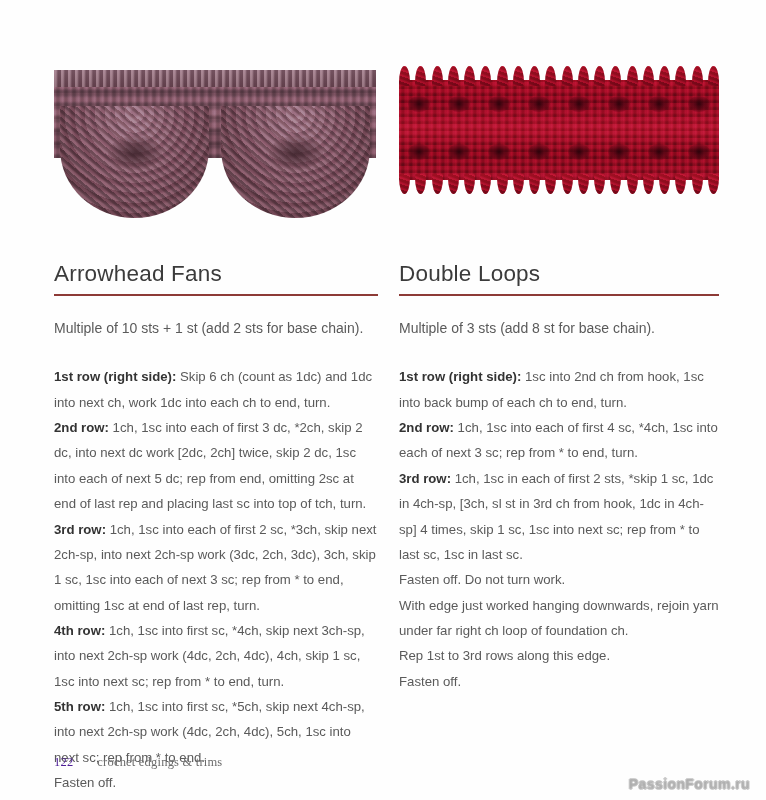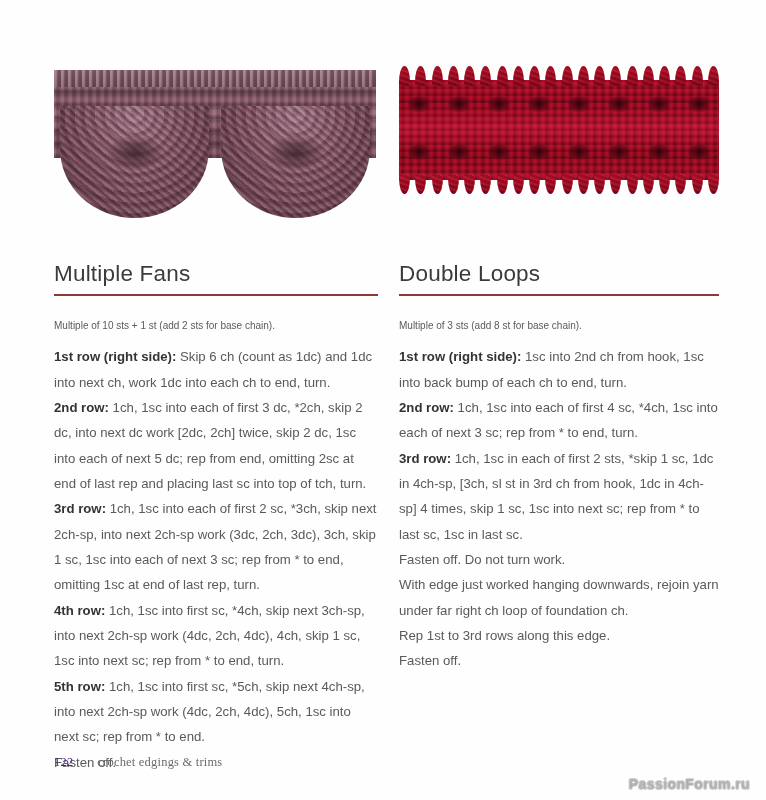--- a/index.html
+++ b/index.html
@@ -195,24 +195,24 @@
   }
   .rule {
     height: 2px;
     background: #8d3a36;
     margin: 0 0 22px 0;
   }
   .col-left .rule  { width: 324px; }
   .col-right .rule { width: 320px; }
 
   .intro {
-    font-size: 10px;
+    font-size: 14px;
     line-height: 1.55;
     color: #5a5a5a;
-    margin: 0 0 11px 0;
+    margin: 0 0 25px 0;
   }
   .para {
     font-size: 13.2px;
     line-height: 1.92;
     color: #5a5a5a;
     margin: 0;
     text-align: left;
   }
   .para b, .para strong {
     font-weight: 700;
@@ -330,21 +330,21 @@
       <div class="picot"></div>
         <div class="picot"></div>
       <div class="picot"></div>
         <div class="picot"></div>
       <div class="picot"></div>
         <div class="picot"></div>
     </div>
   </div>
 
   <div class="col col-left">
-    <h2 class="heading">Multiple Fans</h2>
+    <h2 class="heading">Arrowhead Fans</h2>
     <div class="rule"></div>
     <p class="intro">Multiple of 10 sts + 1 st (add 2 sts for base chain).</p>
     <div class="para">
       <span style="display: block;"><b>1st row (right side):</b><span> Skip 6 ch (count as 1dc) and 1dc into next ch, work 1dc into each ch to end, turn.</span></span>
       <span style="display: block;"><b>2nd row:</b><span> 1ch, 1sc into each of first 3 dc, *2ch, skip 2 dc, into next dc work [2dc, 2ch] twice, skip 2 dc, 1sc into each of next 5 dc; rep from end, omitting 2sc at end of last rep and placing last sc into top of tch, turn.</span></span>
       <span style="display: block;"><b>3rd row:</b><span> 1ch, 1sc into each of first 2 sc, *3ch, skip next 2ch-sp, into next 2ch-sp work (3dc, 2ch, 3dc), 3ch, skip 1 sc, 1sc into each of next 3 sc; rep from * to end, omitting 1sc at end of last rep, turn.</span></span>
       <span style="display: block;"><b>4th row:</b><span> 1ch, 1sc into first sc, *4ch, skip next 3ch-sp, into next 2ch-sp work (4dc, 2ch, 4dc), 4ch, skip 1 sc, 1sc into next sc; rep from * to end, turn.</span></span>
       <span style="display: block;"><b>5th row:</b><span> 1ch, 1sc into first sc, *5ch, skip next 4ch-sp, into next 2ch-sp work (4dc, 2ch, 4dc), 5ch, 1sc into next sc; rep from * to end.</span></span>
       <span style="display: block;"><b></b><span>Fasten off.</span></span>
     </div>

